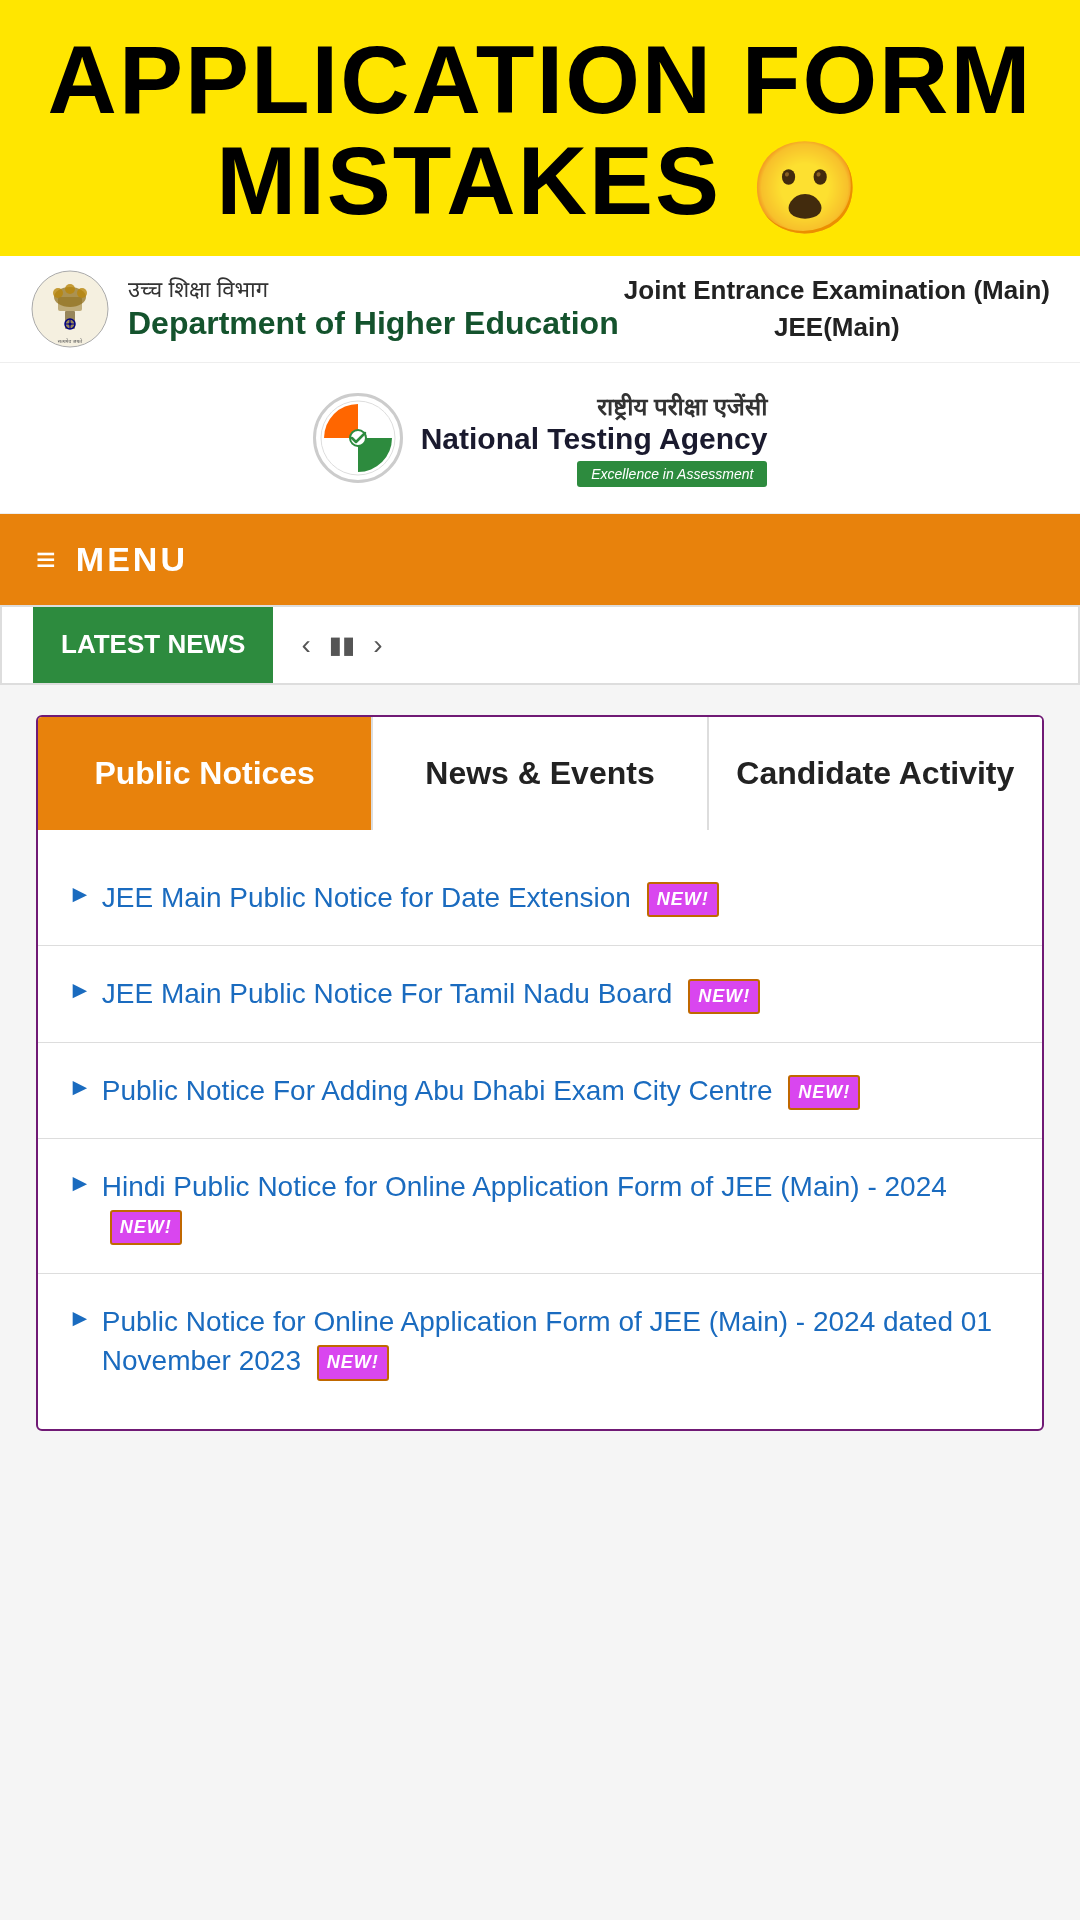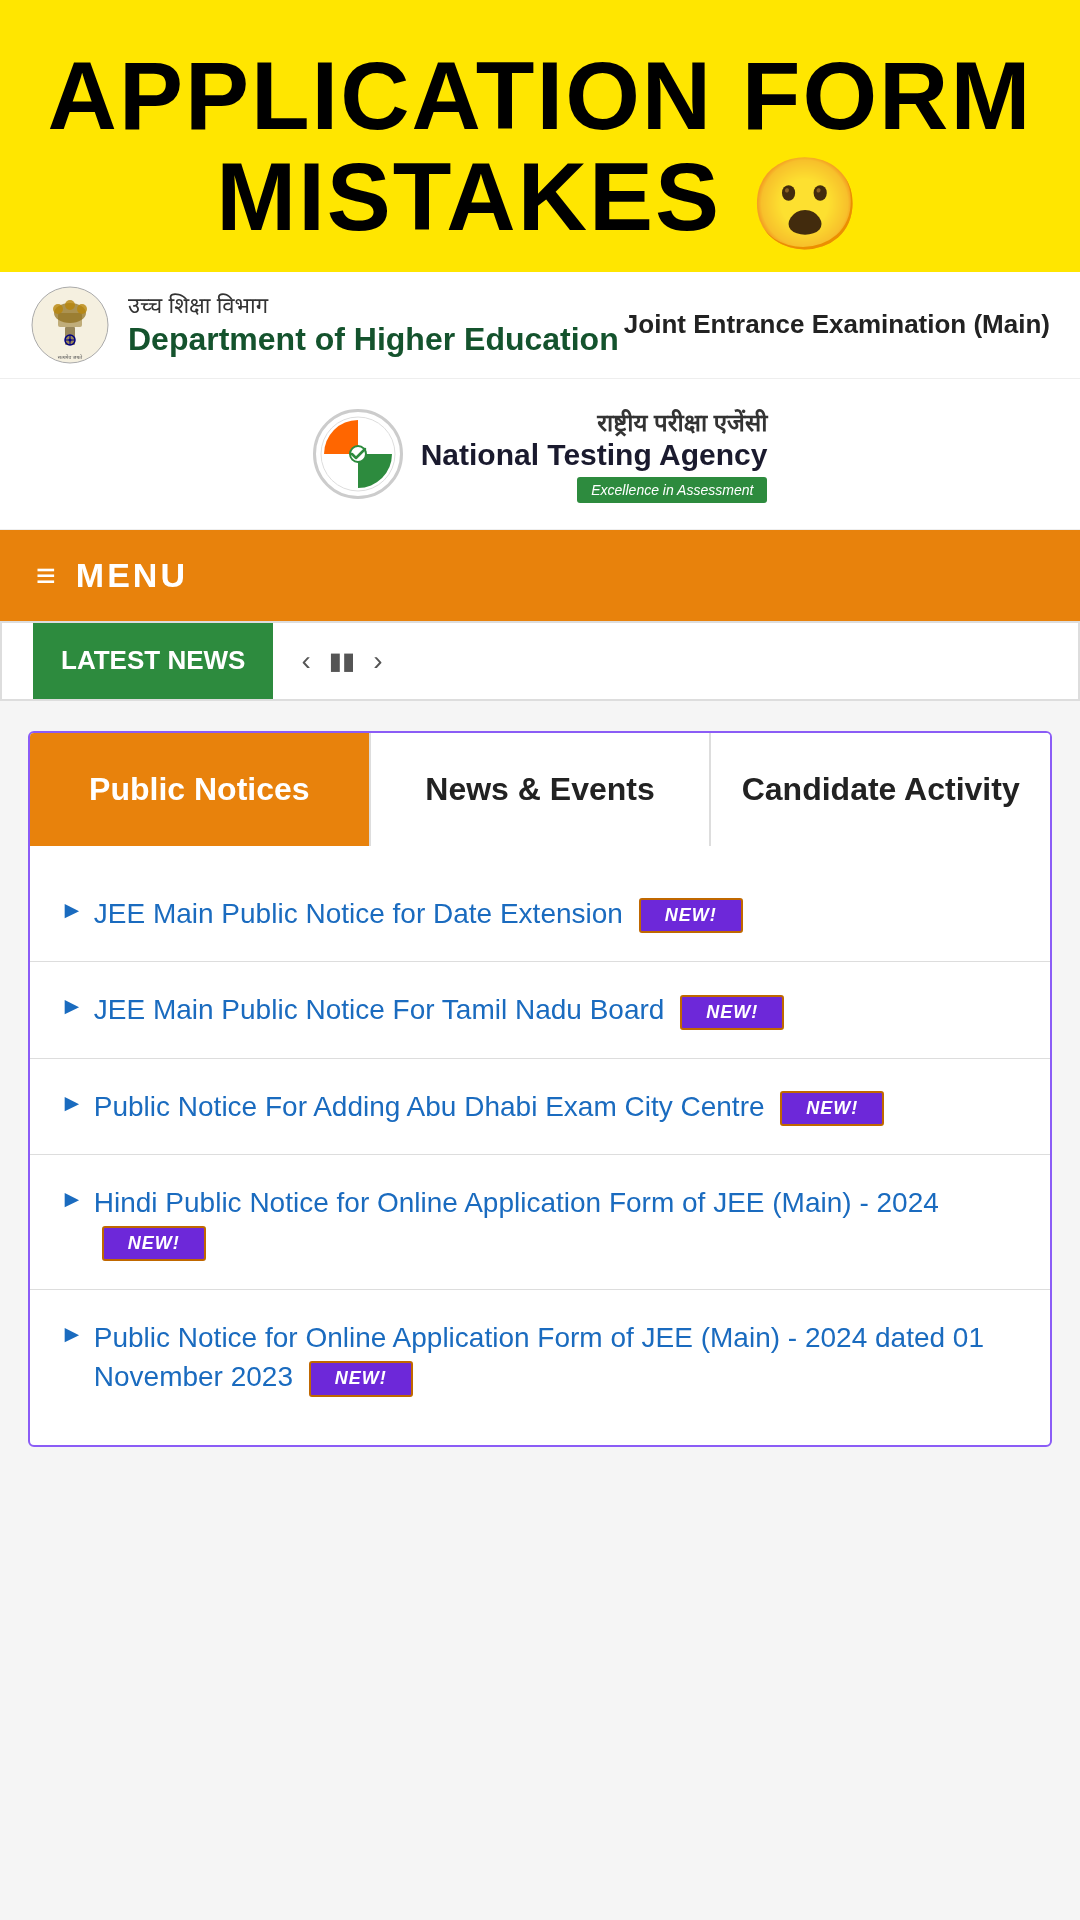--- a/index.html
+++ b/index.html
@@ -9,21 +9,21 @@
       background: #f5f5f5;
       width: 1080px;
       min-height: 1920px;
       overflow-x: hidden;
     }
 
     
     .banner {
       background: #FFE600;
       width: 100%;
-      padding: 46px 20px 20px;
+      padding: 30px 20px 20px;
       text-align: center;
     }
     .banner-title {
       font-size: 96px;
       font-weight: 900;
       color: #000;
       font-family: Impact, Arial Black, sans-serif;
       line-height: 1.05;
       letter-spacing: 2px;
       text-transform: uppercase;
@@ -196,22 +196,22 @@
       cursor: pointer;
       padding: 4px 8px;
     }
     .news-pause-btn {
       font-size: 24px;
       color: #555;
     }
 
     
     .tabs-container {
-      margin: 30px 28px 0;
-      border: 2px solid #8b5cf6;
+      margin: 30px 36px 0;
+      border: 2px solid #701a75;
       border-radius: 6px;
       overflow: hidden;
       background: white;
     }
     .tabs-header {
       display: flex;
     }
     .tab-btn {
       flex: 1;
       padding: 36px 20px;
@@ -257,25 +257,25 @@
       flex-shrink: 0;
     }
     .notice-text {
       font-size: 28px;
       color: #1a6bbf;
       line-height: 1.4;
       flex: 1;
     }
     .new-badge {
       display: inline-block;
-      background: #6d28d9;
+      background: #d946ef;
       color: white;
       font-size: 18px;
       font-weight: bold;
-      padding: 3px 24px;
+      padding: 3px 8px;
       border-radius: 3px;
       margin-left: 8px;
       vertical-align: middle;
       letter-spacing: 1px;
       border: 2px solid #c06800;
       font-style: italic;
     }
   </style>
 </head>
 <body>
@@ -309,20 +309,21 @@
 
       <text x="40" y="74" text-anchor="middle" font-size="5" fill="#555">सत्यमेव जयते</text>
     </svg>
     <div class="gov-text-block">
       <span class="gov-hindi">उच्च शिक्षा विभाग</span>
       <span class="gov-dept">Department of Higher Education</span>
     </div>
   </div>
   <div class="gov-right">
     <div class="gov-jee-label">Joint Entrance Examination (Main)</div>
+    <div class="gov-jee-label">JEE(Main)</div>
   </div>
 </div>
 
 <div class="nta-section">
   <div class="nta-logo-container">
     <div class="nta-circle">
 
       <svg class="nta-wheel" viewBox="0 0 78 78" xmlns="http://www.w3.org/2000/svg">
         <circle cx="39" cy="39" r="37" fill="white" stroke="#ddd" stroke-width="1"></circle>
 

